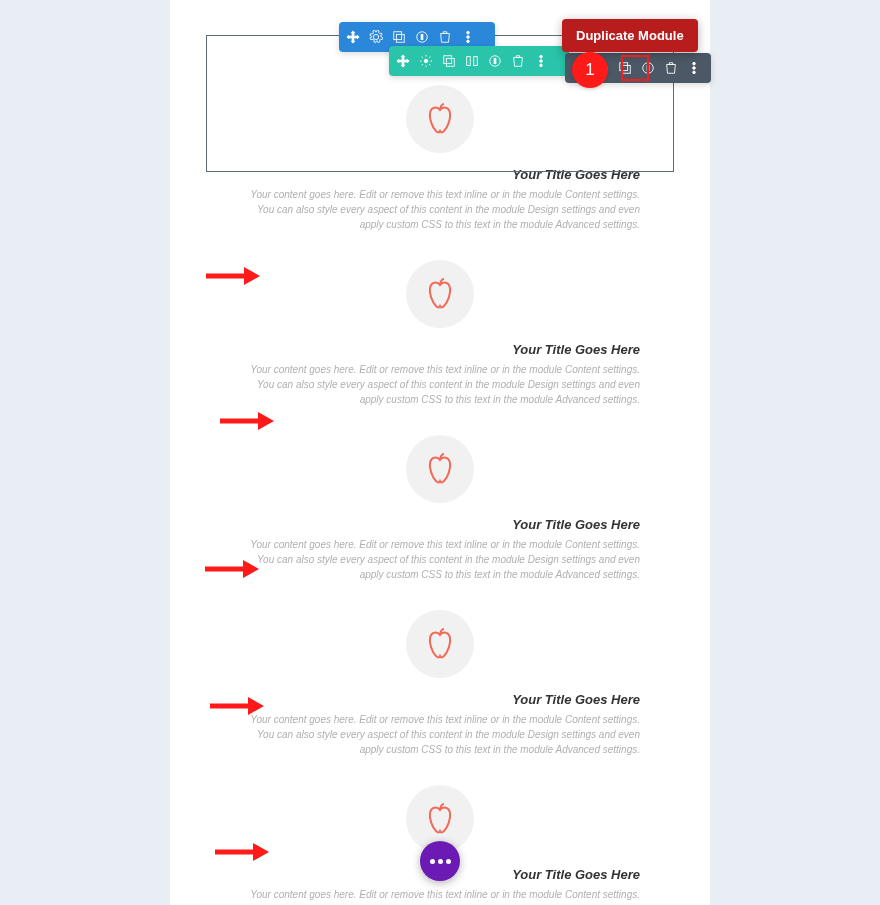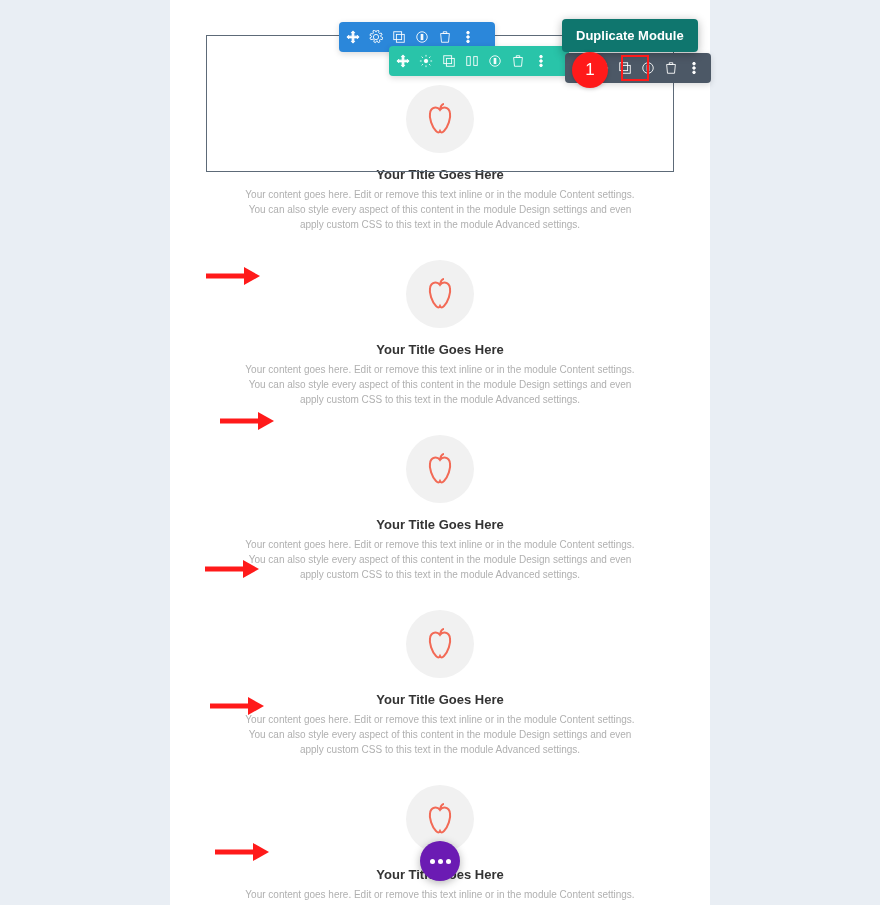--- a/index.html
+++ b/index.html
@@ -51,41 +51,42 @@
     position:absolute;
     width:36px; height:36px; border-radius:50%;
     background:#ff1a1a; color:#fff;
     display:flex; align-items:center; justify-content:center;
     font-size:17px; font-weight:500;
     top:52px; left:402px; z-index:15;
     box-shadow: 0 1px 4px rgba(0,0,0,.2);
   }
   .tooltip {
     position:absolute;
-    background:#0f766e; color:#fff;
+    background:#b91c1c; color:#fff;
     font-size:13px; font-weight:600;
     padding:9px 14px;
     border-radius:4px;
     top:19px; left:392px;
     z-index:12;
     box-shadow: 0 2px 10px rgba(0,0,0,.3);
   }
   
   .module-area { position:relative; }
   .column-outline {
     position:absolute;
     border:1px solid #5d6a78;
     top:0; left:36px; right:36px; height:137px;
     pointer-events:none;
     z-index:5;
   }
   .module {
     width:100%;
-    text-align:center;
+    text-align:right;
     padding: 20px 70px 8px;
+    font-style: italic;
   }
   .icon-circle {
     width:68px; height:68px; border-radius:50%;
     background:#f1f1f1;
     margin:0 auto 14px;
     display:flex; align-items:center; justify-content:center;
   }
   .icon-circle svg { width:30px; height:34px; fill:none; stroke:#f26a56; stroke-width:2;}
   .mtitle { font-size:13px; font-weight:700; color:#333; margin-bottom:5px; }
   .mbody { font-size:10px; line-height:1.5; color:#b0b0b0; }

